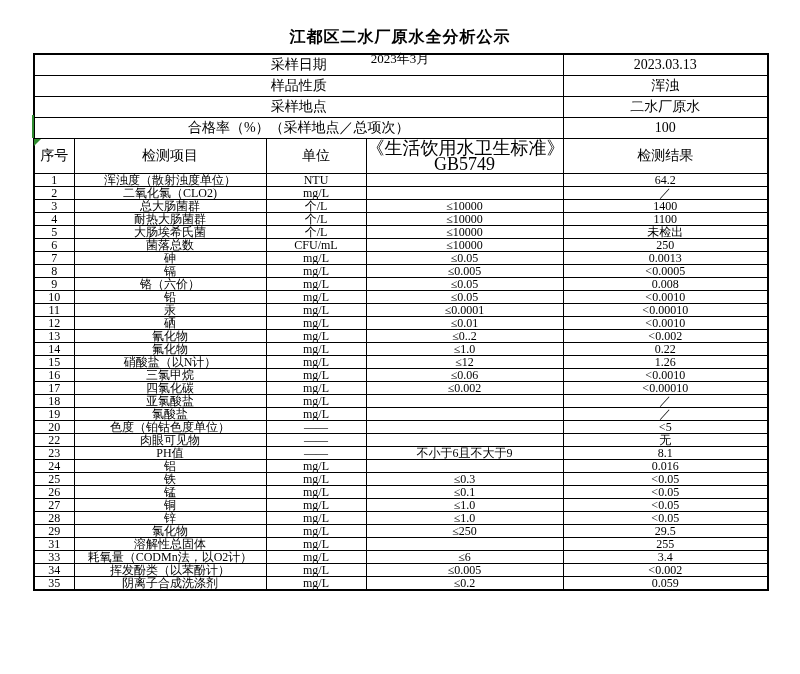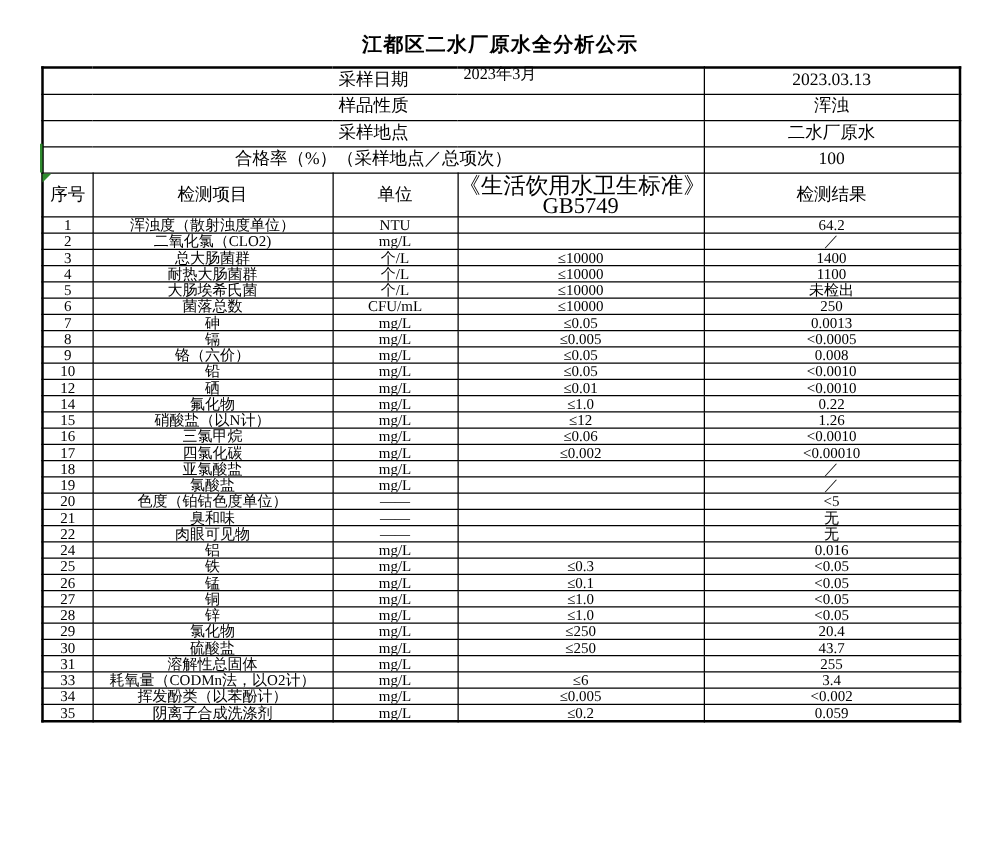--- a/index.html
+++ b/index.html
@@ -147,25 +147,39 @@
         <td class="c-res">0.008</td>
       </tr>
       <tr class="data-row">
         <td class="c-no">10</td>
         <td class="c-item">铅</td>
         <td class="c-unit">mg/L</td>
         <td class="c-std">≤0.05</td>
         <td class="c-res">&lt;0.0010</td>
       </tr>
       <tr class="data-row">
+        <td class="c-no">11</td>
+        <td class="c-item">汞</td>
+        <td class="c-unit">mg/L</td>
+        <td class="c-std">≤0.0001</td>
+        <td class="c-res">&lt;0.00010</td>
+      </tr>
+      <tr class="data-row">
         <td class="c-no">12</td>
         <td class="c-item">硒</td>
         <td class="c-unit">mg/L</td>
         <td class="c-std">≤0.01</td>
         <td class="c-res">&lt;0.0010</td>
+      </tr>
+      <tr class="data-row">
+        <td class="c-no">13</td>
+        <td class="c-item">氰化物</td>
+        <td class="c-unit">mg/L</td>
+        <td class="c-std">≤0..2</td>
+        <td class="c-res">&lt;0.002</td>
       </tr>
       <tr class="data-row">
         <td class="c-no">14</td>
         <td class="c-item">氟化物</td>
         <td class="c-unit">mg/L</td>
         <td class="c-std">≤1.0</td>
         <td class="c-res">0.22</td>
       </tr>
       <tr class="data-row">
         <td class="c-no">15</td>
@@ -203,34 +217,34 @@
         <td class="c-res">／</td>
       </tr>
       <tr class="data-row">
         <td class="c-no">20</td>
         <td class="c-item">色度（铂钴色度单位）</td>
         <td class="c-unit">——</td>
         <td class="c-std"></td>
         <td class="c-res">&lt;5</td>
       </tr>
       <tr class="data-row">
-        <td class="c-no">21</td>
-        <td class="c-item">臭和味</td>
-        <td class="c-unit">——</td>
-        <td class="c-std"></td>
-        <td class="c-res">无</td>
-      </tr>
-      <tr class="data-row">
         <td class="c-no">22</td>
         <td class="c-item">肉眼可见物</td>
         <td class="c-unit">——</td>
         <td class="c-std"></td>
         <td class="c-res">无</td>
       </tr>
       <tr class="data-row">
+        <td class="c-no">23</td>
+        <td class="c-item">PH值</td>
+        <td class="c-unit">——</td>
+        <td class="c-std">不小于6且不大于9</td>
+        <td class="c-res">8.1</td>
+      </tr>
+      <tr class="data-row">
         <td class="c-no">24</td>
         <td class="c-item">铝</td>
         <td class="c-unit">mg/L</td>
         <td class="c-std"></td>
         <td class="c-res">0.016</td>
       </tr>
       <tr class="data-row">
         <td class="c-no">25</td>
         <td class="c-item">铁</td>
         <td class="c-unit">mg/L</td>
@@ -256,28 +270,21 @@
         <td class="c-item">锌</td>
         <td class="c-unit">mg/L</td>
         <td class="c-std">≤1.0</td>
         <td class="c-res">&lt;0.05</td>
       </tr>
       <tr class="data-row">
         <td class="c-no">29</td>
         <td class="c-item">氯化物</td>
         <td class="c-unit">mg/L</td>
         <td class="c-std">≤250</td>
-        <td class="c-res">20.4</td>
-      </tr>
-      <tr class="data-row">
-        <td class="c-no">30</td>
-        <td class="c-item">硫酸盐</td>
-        <td class="c-unit">mg/L</td>
-        <td class="c-std">≤250</td>
-        <td class="c-res">43.7</td>
+        <td class="c-res">29.5</td>
       </tr>
       <tr class="data-row">
         <td class="c-no">31</td>
         <td class="c-item">溶解性总固体</td>
         <td class="c-unit">mg/L</td>
         <td class="c-std"></td>
         <td class="c-res">255</td>
       </tr>
       <tr class="data-row">
         <td class="c-no">33</td>

